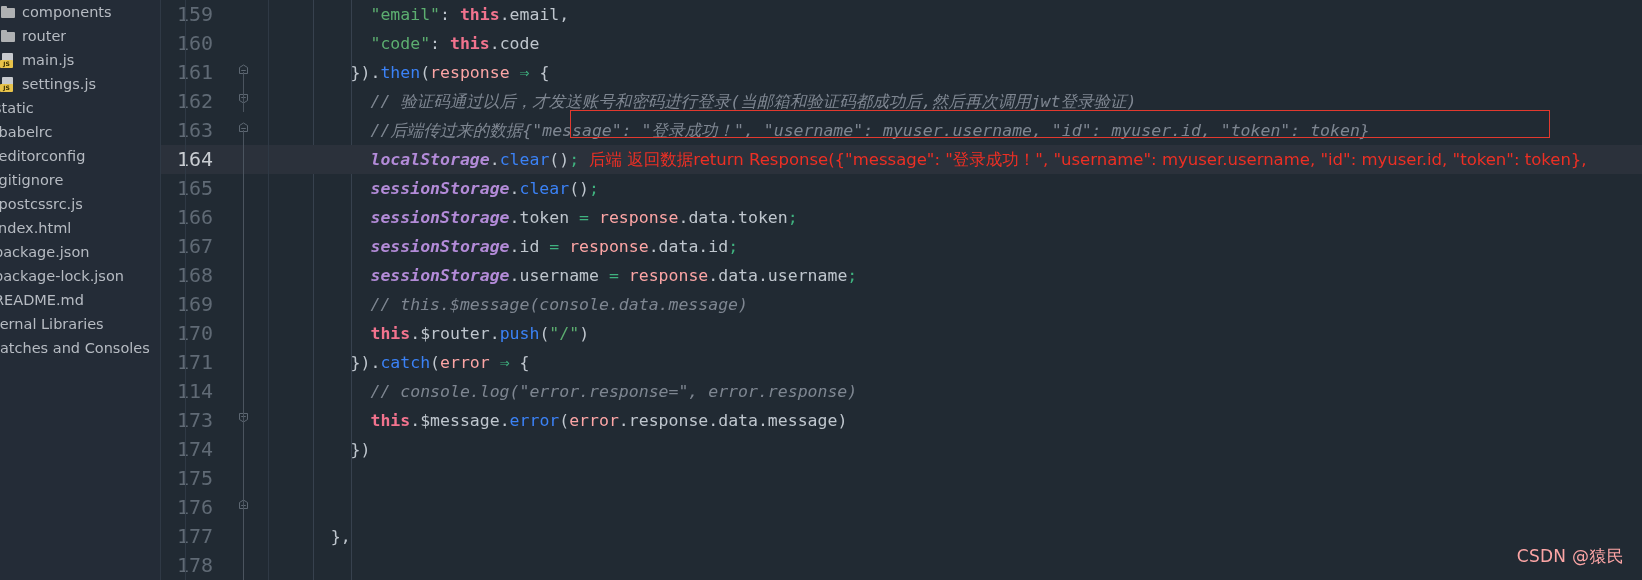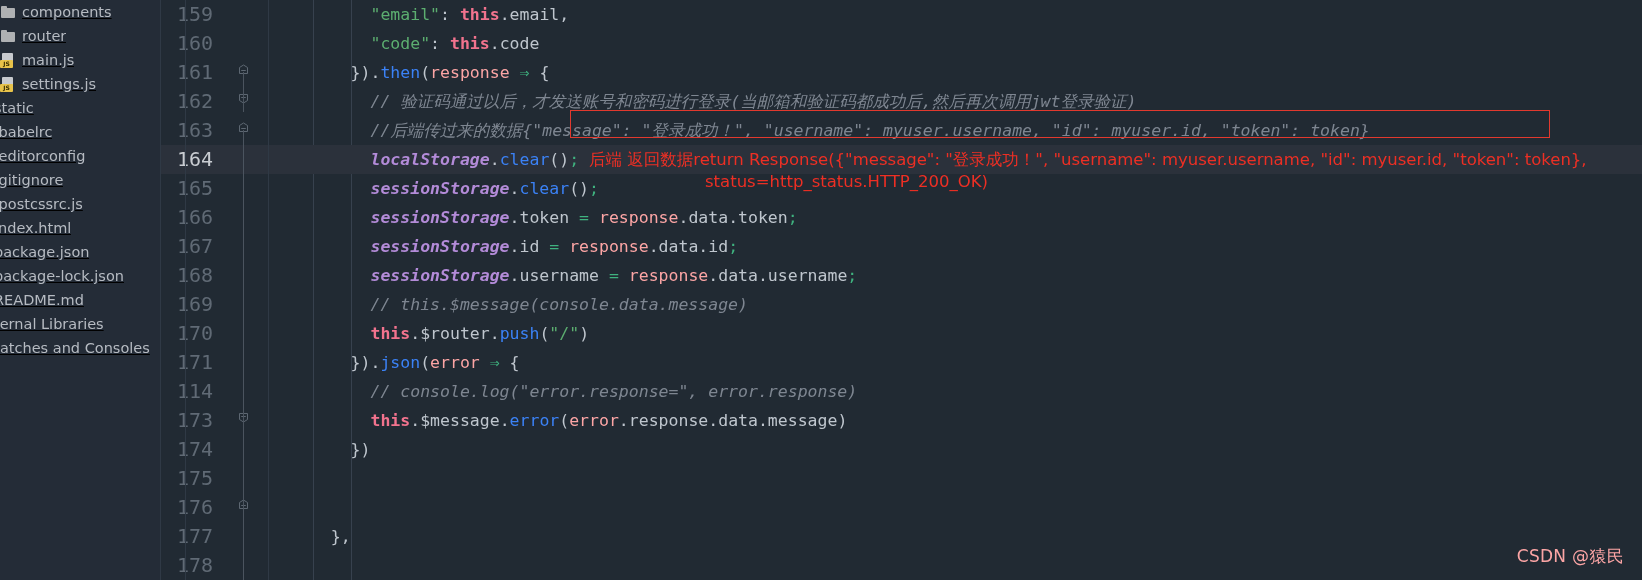--- a/index.html
+++ b/index.html
@@ -7,21 +7,20 @@
     width: 1642px; height: 580px;
     background: #212A33;
     font-family: "DejaVu Sans", "Liberation Sans", sans-serif;
     overflow: hidden;
   }
   #app {
     position: relative;
     width: 1642px; height: 580px;
     display: flex;
     background: #212A33;
-    text-decoration: underline;
   }
 
   
   .sidebar {
     width: 160px;
     height: 580px;
     background: #242C37;
     flex: 0 0 160px;
     position: relative;
     overflow: hidden;
@@ -344,31 +343,30 @@
       <div class="code-line"><span class="t-plain">      })</span><span class="t-punct">.</span><span class="t-fn">then</span><span class="t-plain">(</span><span class="t-param">response</span><span class="t-plain"> </span><span class="t-arrow">⇒</span><span class="t-plain"> {</span></div>
       <div class="code-line"><span class="t-plain">        </span><span class="t-comment">// 验证码通过以后，才发送账号和密码进行登录(当邮箱和验证码都成功后,然后再次调用jwt登录验证)</span></div>
       <div class="code-line"><span class="t-plain">        </span><span class="t-comment">//后端传过来的数据{"message": "登录成功！", "username": myuser.username, "id": myuser.id, "token": token}</span></div>
       <div class="code-line current"><span class="t-plain">        </span><span class="t-global">localStorage</span><span class="t-punct">.</span><span class="t-fn">clear</span><span class="t-plain">()</span><span class="t-semi">;</span></div>
       <div class="code-line"><span class="t-plain">        </span><span class="t-global">sessionStorage</span><span class="t-punct">.</span><span class="t-fn">clear</span><span class="t-plain">()</span><span class="t-semi">;</span></div>
       <div class="code-line"><span class="t-plain">        </span><span class="t-global">sessionStorage</span><span class="t-punct">.token </span><span class="t-arrow">=</span><span class="t-plain"> </span><span class="t-param">response</span><span class="t-plain">.data.token</span><span class="t-semi">;</span></div>
       <div class="code-line"><span class="t-plain">        </span><span class="t-global">sessionStorage</span><span class="t-punct">.id </span><span class="t-arrow">=</span><span class="t-plain"> </span><span class="t-param">response</span><span class="t-plain">.data.id</span><span class="t-semi">;</span></div>
       <div class="code-line"><span class="t-plain">        </span><span class="t-global">sessionStorage</span><span class="t-punct">.username </span><span class="t-arrow">=</span><span class="t-plain"> </span><span class="t-param">response</span><span class="t-plain">.data.username</span><span class="t-semi">;</span></div>
       <div class="code-line"><span class="t-plain">        </span><span class="t-comment">// this.$message(console.data.message)</span></div>
       <div class="code-line"><span class="t-plain">        </span><span class="t-kw">this</span><span class="t-plain">.$router</span><span class="t-punct">.</span><span class="t-fn">push</span><span class="t-plain">(</span><span class="t-str">"/"</span><span class="t-plain">)</span></div>
-      <div class="code-line"><span class="t-plain">      })</span><span class="t-punct">.</span><span class="t-fn">json</span><span class="t-plain">(</span><span class="t-param">error</span><span class="t-plain"> </span><span class="t-arrow">⇒</span><span class="t-plain"> {</span></div>
+      <div class="code-line"><span class="t-plain">      })</span><span class="t-punct">.</span><span class="t-fn">catch</span><span class="t-plain">(</span><span class="t-param">error</span><span class="t-plain"> </span><span class="t-arrow">⇒</span><span class="t-plain"> {</span></div>
       <div class="code-line"><span class="t-plain">        </span><span class="t-comment">// console.log("error.response=", error.response)</span></div>
       <div class="code-line"><span class="t-plain">        </span><span class="t-kw">this</span><span class="t-plain">.$message</span><span class="t-punct">.</span><span class="t-fn">error</span><span class="t-plain">(</span><span class="t-param">error</span><span class="t-plain">.response.data.message)</span></div>
       <div class="code-line"><span class="t-plain">      })</span></div>
       <div class="code-line"><span class="t-plain"> </span></div>
       <div class="code-line"><span class="t-plain"> </span></div>
       <div class="code-line"><span class="t-plain">    },</span></div>
       <div class="code-line"><span class="t-plain"> </span></div>
     </div>
 
     <div class="redbox" style="left:410px; top:110px; width:980px; height:28px;"></div>
 
     <div class="red-text" style="left:429px; top:150px;">后端 返回数据return Response({"message": "登录成功！", "username": myuser.username, "id": myuser.id, "token": token},</div>
-    <div class="red-text" style="left:545px; top:172px;">status=http_status.HTTP_200_OK)</div>
 
   </div>
 
   <div class="watermark">CSDN @猿民</div>
 </div>
 
 </body></html>

